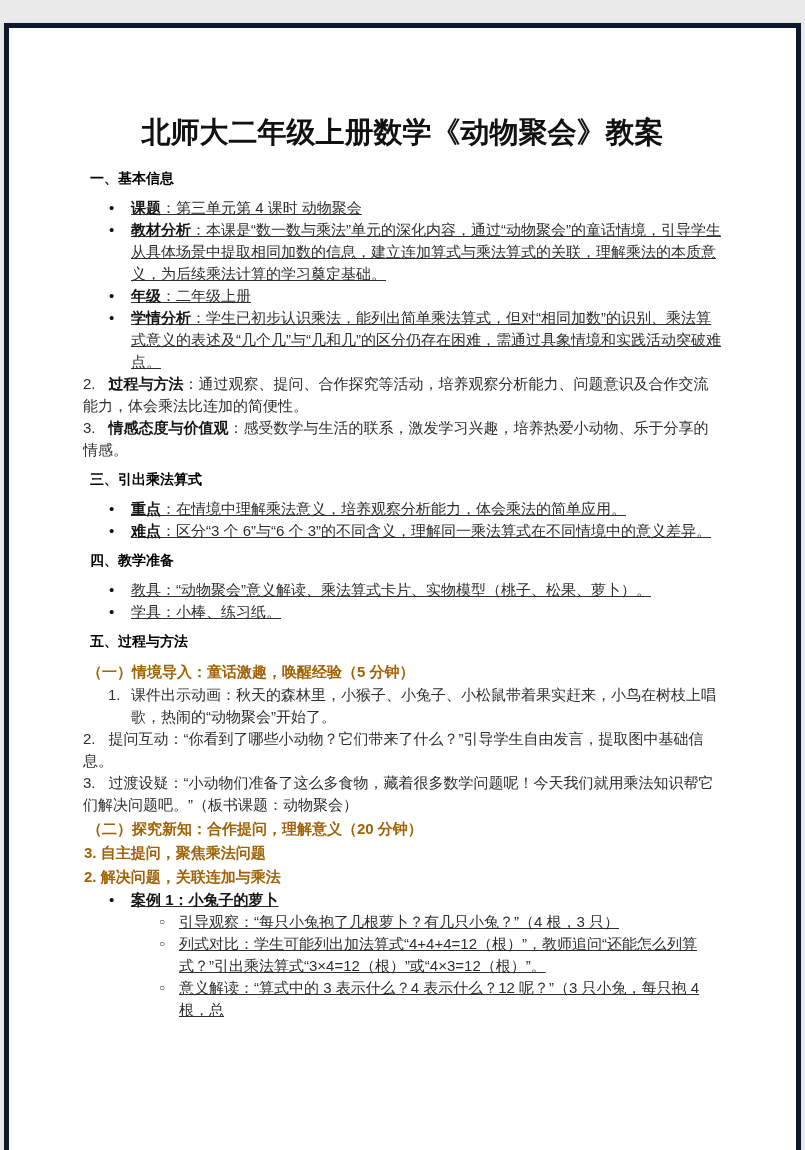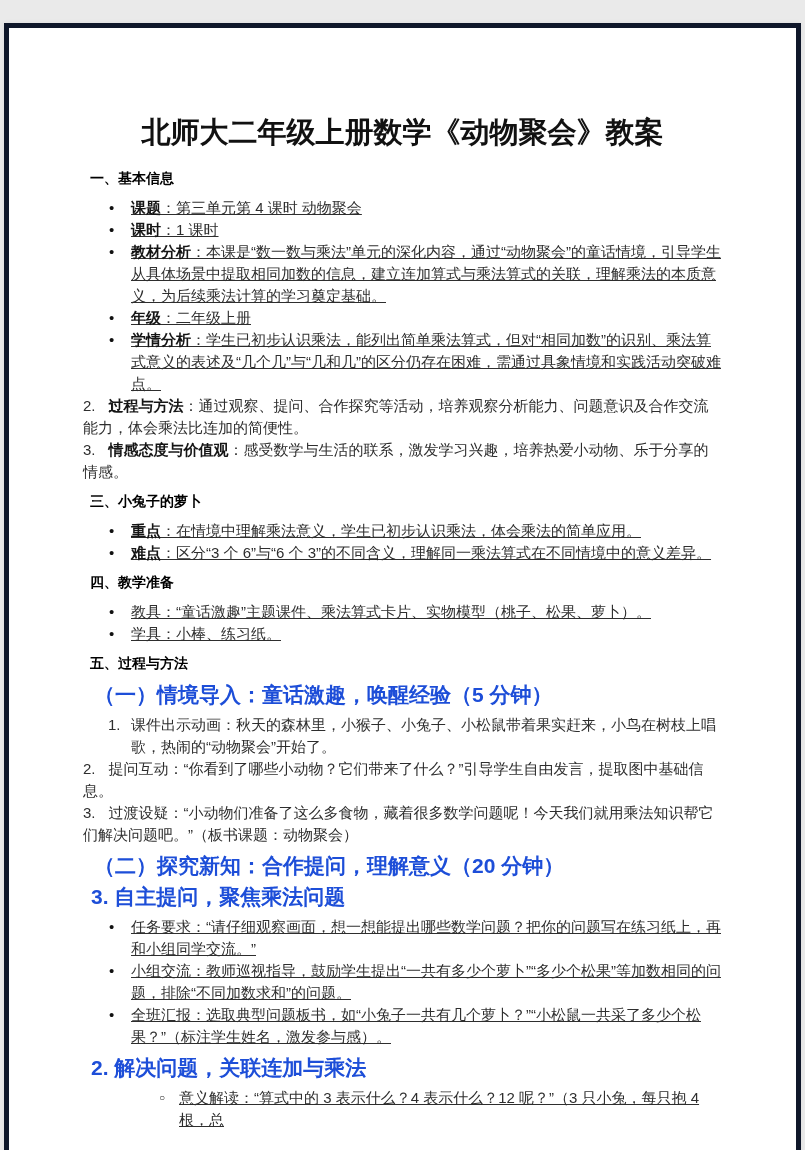--- a/index.html
+++ b/index.html
@@ -34,25 +34,25 @@
     color: #111;
   }
   h2.sec {
     margin: 7px;
     font-size: 14px;
     line-height: 23px;
     font-weight: 700;
     color: #000000;
   }
   h3.sub {
-    margin: 8px;
-    font-size: 21px;
+    margin: 1px;
+    font-size: 15px;
     line-height: 23px;
     font-weight: 700;
-    color: #1d4ed8;
+    color: #a16207;
     padding-left: 3px;
   }
   h3.flushnum { padding-left: 0; }
   ul { list-style: none; margin: 0; padding: 0; text-decoration: underline; }
   ul.disc > li {
     position: relative;
     padding-left: 48px;
   }
   ul.disc > li::before {
     content: "•";
@@ -84,51 +84,50 @@
 
 <div class="page">
   <div class="content">
 
     <h1 class="title">北师大二年级上册数学《动物聚会》教案</h1>
 
     <section>
       <h2 class="sec">一、基本信息</h2>
       <ul class="disc">
         <li><b class="lbl">课题</b><span>：第三单元第 4 课时 动物聚会</span></li>
-        <li><b class="lbl">课时</b><span>：1 课时</span></li>
         <li><b class="lbl">教材分析</b><span>：本课是“数一数与乘法”单元的深化内容，通过“动物聚会”的童话情境，引导学生从具体场景中提取相同加数的信息，建立连加算式与乘法算式的关联，理解乘法的本质意义，为后续乘法计算的学习奠定基础。</span></li>
         <li><b class="lbl">年级</b><span>：二年级上册</span></li>
         <li><b class="lbl">学情分析</b><span>：学生已初步认识乘法，能列出简单乘法算式，但对“相同加数”的识别、乘法算式意义的表述及“几个几”与“几和几”的区分仍存在困难，需通过具象情境和实践活动突破难点。</span></li>
       </ul>
     </section>
 
     <section>
       <div class="num-item indent">
         <span class="num">1.</span>
       </div>
       <div class="num-item flush">
         <span class="num">2.</span><b class="lbl">过程与方法</b><span>：通过观察、提问、合作探究等活动，培养观察分析能力、问题意识及合作交流能力，体会乘法比连加的简便性。</span>
       </div>
       <div class="num-item flush">
         <span class="num">3.</span><b class="lbl">情感态度与价值观</b><span>：感受数学与生活的联系，激发学习兴趣，培养热爱小动物、乐于分享的情感。</span>
       </div>
     </section>
 
     <section>
-      <h2 class="sec">三、小兔子的萝卜</h2>
+      <h2 class="sec">三、引出乘法算式</h2>
       <ul class="disc">
-        <li><b class="lbl">重点</b><span>：在情境中理解乘法意义，学生已初步认识乘法，体会乘法的简单应用。</span></li>
+        <li><b class="lbl">重点</b><span>：在情境中理解乘法意义，培养观察分析能力，体会乘法的简单应用。</span></li>
         <li><b class="lbl">难点</b><span>：区分“3 个 6”与“6 个 3”的不同含义，理解同一乘法算式在不同情境中的意义差异。</span></li>
       </ul>
     </section>
 
     <section>
       <h2 class="sec">四、教学准备</h2>
       <ul class="disc">
-        <li><span>教具：“童话激趣”主题课件、乘法算式卡片、实物模型（桃子、松果、萝卜）。</span></li>
+        <li><span>教具：“动物聚会”意义解读、乘法算式卡片、实物模型（桃子、松果、萝卜）。</span></li>
         <li><span>学具：小棒、练习纸。</span></li>
       </ul>
     </section>
 
     <section>
       <h2 class="sec">五、过程与方法</h2>
 
       <h3 class="sub">（一）情境导入：童话激趣，唤醒经验（5 分钟）</h3>
       <div class="num-item indent">
         <span class="num">1.</span>
@@ -137,26 +136,26 @@
       <div class="num-item flush">
         <span class="num">2.</span><span>提问互动：“你看到了哪些小动物？它们带来了什么？”引导学生自由发言，提取图中基础信息。</span>
       </div>
       <div class="num-item flush">
         <span class="num">3.</span><span>过渡设疑：“小动物们准备了这么多食物，藏着很多数学问题呢！今天我们就用乘法知识帮它们解决问题吧。”（板书课题：动物聚会）</span>
       </div>
 
       <h3 class="sub">（二）探究新知：合作提问，理解意义（20 分钟）</h3>
 
       <h3 class="sub flushnum">3. 自主提问，聚焦乘法问题</h3>
-      <ul class="disc">
-        <li><span>任务要求：“请仔细观察画面，想一想能提出哪些数学问题？把你的问题写在练习纸上，再和小组同学交流。”</span></li>
-        <li><span>小组交流：教师巡视指导，鼓励学生提出“一共有多少个萝卜”“多少个松果”等加数相同的问题，排除“不同加数求和”的问题。</span></li>
-        <li><span>全班汇报：选取典型问题板书，如“小兔子一共有几个萝卜？”“小松鼠一共采了多少个松果？”（标注学生姓名，激发参与感）。</span></li>
-      </ul>
 
       <h3 class="sub flushnum">2. 解决问题，关联连加与乘法</h3>
+      <ul class="disc">
+        <li><b class="lbl">案例 1：小兔子的萝卜</b></li>
+      </ul>
       <ul class="circle">
+        <li><span>引导观察：“每只小兔抱了几根萝卜？有几只小兔？”（4 根，3 只）</span></li>
+        <li><span>列式对比：学生可能列出加法算式“4+4+4=12（根）”，教师追问“还能怎么列算式？”引出乘法算式“3×4=12（根）”或“4×3=12（根）”。</span></li>
         <li><span>意义解读：“算式中的 3 表示什么？4 表示什么？12 呢？”（3 只小兔，每只抱 4 根，总</span></li>
       </ul>
     </section>
 
   </div>
 </div>
 
 </body></html>

